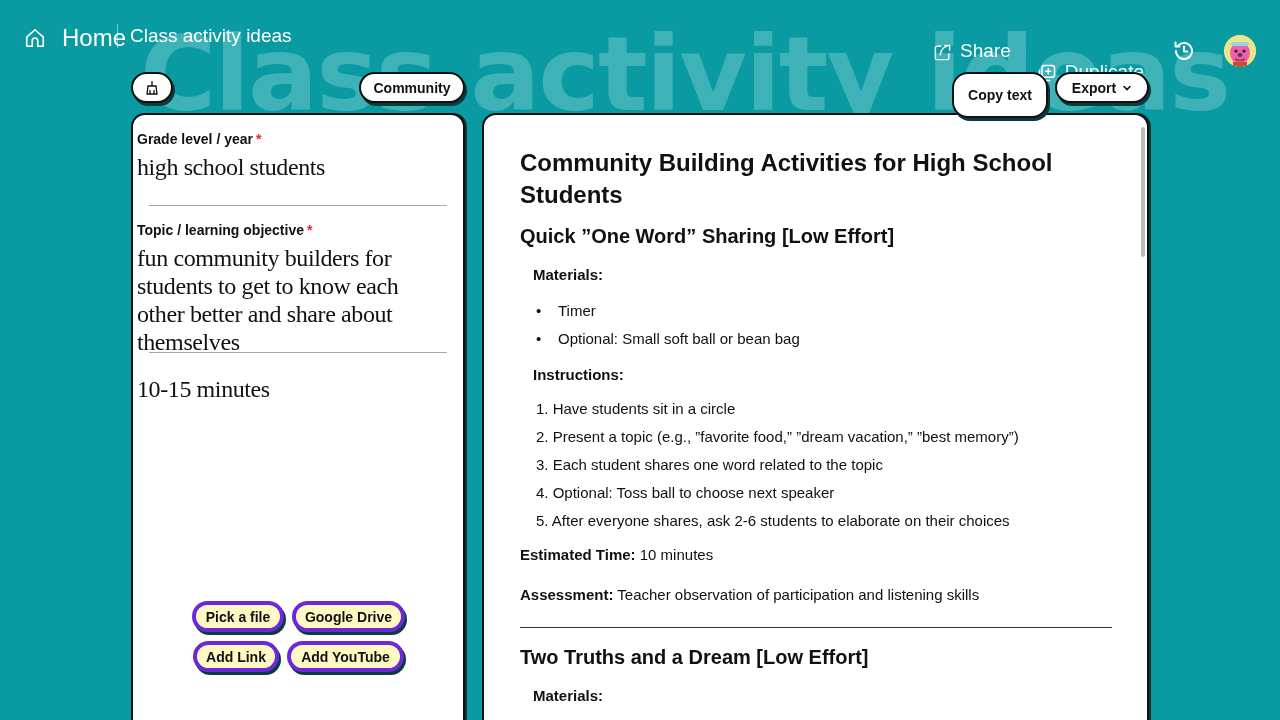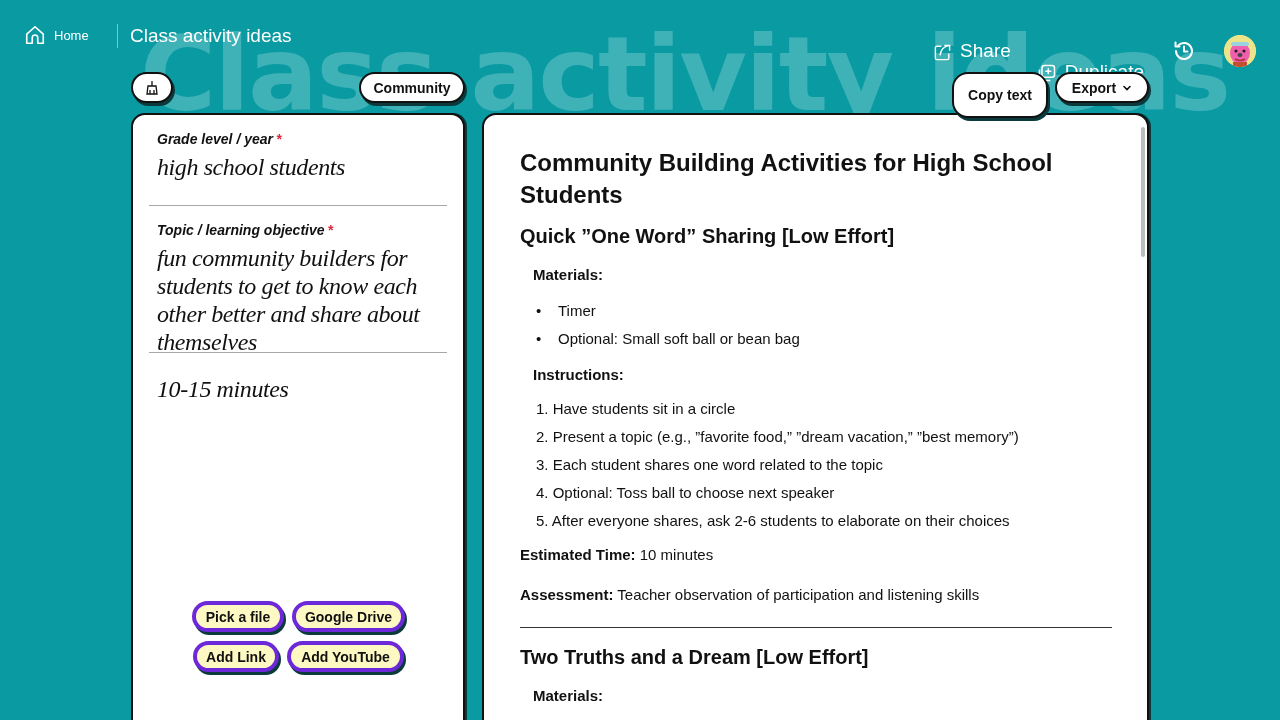--- a/index.html
+++ b/index.html
@@ -21,22 +21,22 @@
       white-space: nowrap;
       z-index: 0;
       line-height: 1;
     }
     .topbar {
       position: absolute; left: 0; top: 0; width: 1280px; height: 72px;
       z-index: 2;
     }
     .crumb-home {
       position: absolute; left: 24px; top: 24px;
-      display: flex; align-items: center; gap: 8px;
-      color: #fff; font-size: 13px; cursor: pointer;
+      display: flex; align-items: center; gap: 16px;
+      color: #fff; font-size: 24px; cursor: pointer;
     }
     .crumb-sep {
       position: absolute; left: 117px; top: 24px; width: 1px; height: 24px; background: rgba(255,255,255,0.45);
     }
     .crumb-title {
       position: absolute; left: 130px; top: 25px; color: #fff; font-size: 19px;
     }
     .top-actions {
       position: absolute; right: 24px; top: 19px;
       display: flex; align-items: center;
@@ -59,21 +59,21 @@
       display: flex; align-items: center; justify-content: center; gap: 6px;
       cursor: pointer; z-index: 3;
     }
     .panel {
       position: absolute; background: #fff; border: 2px solid #111;
       border-radius: 14px 14px 0 0; z-index: 2;
       box-shadow: 2px 0 0 #0b3a3c;
     }
     .left-panel { left: 131px; top: 113px; width: 334px; height: 620px; }
     .right-panel { left: 482px; top: 113px; width: 667px; height: 620px; overflow: hidden; }
-    .field { position: absolute; left: 24px; width: 298px; font-style: italic; }
+    .field { position: absolute; left: 4px; width: 298px; }
     .field-label { font-size: 14px; font-weight: bold; color: #111; }
     .req { color: #e0283a; margin-left: 3px; }
     .field-value {
       font-family: "Liberation Serif", serif; font-size: 24px; color: #111;
       line-height: 28px; margin-top: 6px; letter-spacing: -0.4px;
     }
     .field-divider { position: absolute; left: 16px; width: 298px; height: 1px; background: #a8a8a8; }
     .upload-btn {
       position: absolute; height: 31px; background: #fef9c3; border: 4px solid #6d28d9;
       border-radius: 16px; box-shadow: 2px 3px 0 #0b3a3c;

